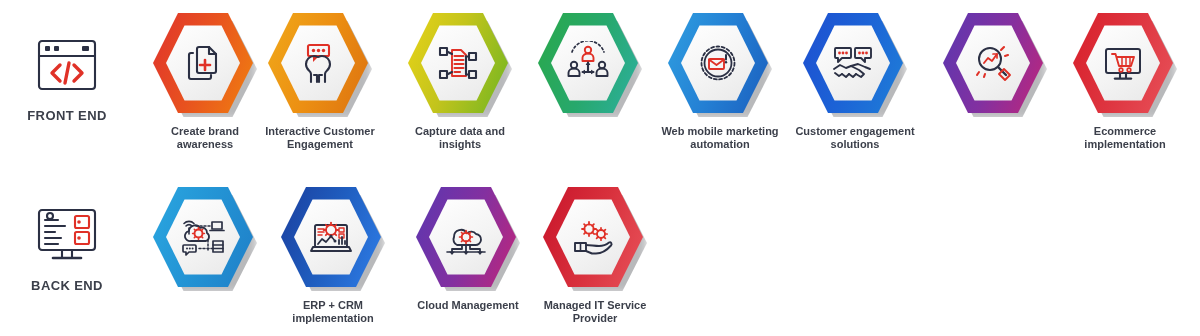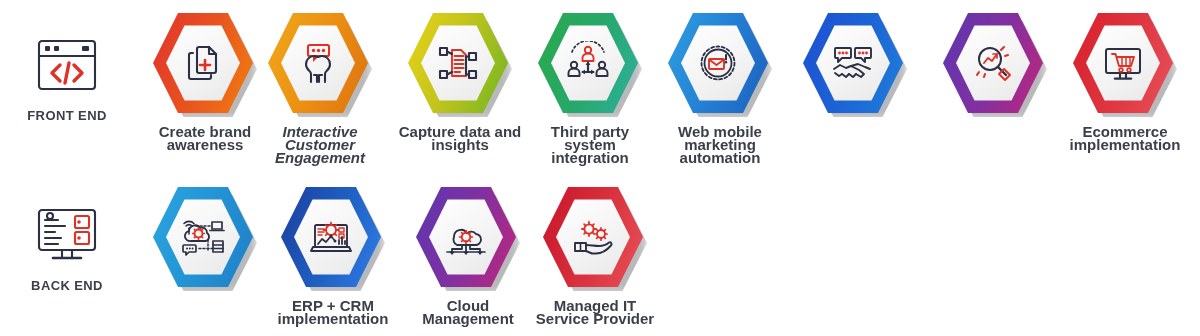--- a/index.html
+++ b/index.html
@@ -80,21 +80,21 @@
     height: 78px;
     background: linear-gradient(150deg, #ffffff 0%, #f4f4f4 55%, #e8e8e8 100%);
     clip-path: polygon(25% 2%, 75% 2%, 100% 50%, 75% 98%, 25% 98%, 0% 50%);
     display: flex;
     align-items: center;
     justify-content: center;
   }
   .hex-inner svg { display: block; }
   .node-label {
     margin-top: 5px;
-    font-size: 15px;
+    font-size: 11px;
     font-weight: bold;
     line-height: 13px;
     color: #3b3f4a;
     padding: 0 2px;
   }
 
   .ink   { fill: none; stroke: #2b3044; stroke-width: 2.1; stroke-linecap: round; stroke-linejoin: round; }
   .ink-f { fill: #2b3044; stroke: none; }
   .red   { fill: none; stroke: #e03127; stroke-width: 2.1; stroke-linecap: round; stroke-linejoin: round; }
   .red-f { fill: #e03127; stroke: none; }
@@ -155,21 +155,21 @@
               <line class="red" x1="19" y1="24" x2="29" y2="24" style="stroke-width:2.6"></line>
               <line class="red" x1="24" y1="19" x2="24" y2="29" style="stroke-width:2.6"></line>
             </svg>
           </span>
         </div>
       </div>
     </div>
     <div class="node-label">Create brand awareness</div>
   </div>
 
-  <div class="node" style="left:255px; top:8px;font-style:italic;">
+  <div class="node" style="left:255px; top:8px;">
     <div class="hex-wrap">
       <div class="hex-shadow"></div>
       <div class="hex-outer" style="background:linear-gradient(110deg,#f0a81a 0%,#ec8f12 50%,#dc7210 100%);">
         <div class="hex-inner">
           <span>
             <svg width="46" height="44" viewBox="0 0 46 44">
               <rect class="red" x="13" y="4" width="21" height="11" rx="1.6"></rect>
               <polygon class="red-f" points="18,15 18,21 24,15"></polygon>
               <circle class="red-f" cx="18.5" cy="9.5" r="1.7"></circle>
               <circle class="red-f" cx="23.5" cy="9.5" r="1.7"></circle>
@@ -233,21 +233,20 @@
               <line class="ink" x1="23" y1="30" x2="23" y2="22"></line>
               <polygon class="ink-f" points="23,20 20.6,24 25.4,24"></polygon>
               <line class="ink" x1="18" y1="31" x2="28" y2="31"></line>
               <polygon class="ink-f" points="16,31 20,28.8 20,33.2"></polygon>
               <polygon class="ink-f" points="30,31 26,28.8 26,33.2"></polygon>
             </svg>
           </span>
         </div>
       </div>
     </div>
-    <div class="node-label">Third party system integration</div>
   </div>
 
   <div class="node" style="left:655px; top:8px;">
     <div class="hex-wrap">
       <div class="hex-shadow"></div>
       <div class="hex-outer" style="background:linear-gradient(110deg,#2f9ee0 0%,#2480d4 50%,#1b5fbe 100%);">
         <div class="hex-inner">
           <span>
             <svg width="44" height="44" viewBox="0 0 44 44">
               <g class="ink" style="stroke-width:1.8">
@@ -284,20 +283,21 @@
               <path class="ink" d="M5 28l6-4 6 3 5-2 8 4 5 4-3 3-5-3" style="stroke-width:1.9"></path>
               <path class="ink" d="M27 33l-3 3-4-3" style="stroke-width:1.9"></path>
               <path class="ink" d="M20 33l-3 3-4-3" style="stroke-width:1.9"></path>
               <path class="ink" d="M13 33l-3 2-4-3" style="stroke-width:1.9"></path>
               <path class="ink" d="M22 25l7-2 7 3 5 2" style="stroke-width:1.9"></path>
             </svg>
           </span>
         </div>
       </div>
     </div>
+    <div class="node-label">Customer engagement solutions</div>
   </div>
 
   <div class="node" style="left:930px; top:8px;">
     <div class="hex-wrap">
       <div class="hex-shadow"></div>
       <div class="hex-outer" style="background:linear-gradient(110deg,#5b37b0 0%,#8330a0 52%,#c0267a 100%);">
         <div class="hex-inner">
           <span>
             <svg width="46" height="44" viewBox="0 0 46 44">
               <circle class="ink" cx="20" cy="18" r="11" style="stroke-width:2"></circle>

